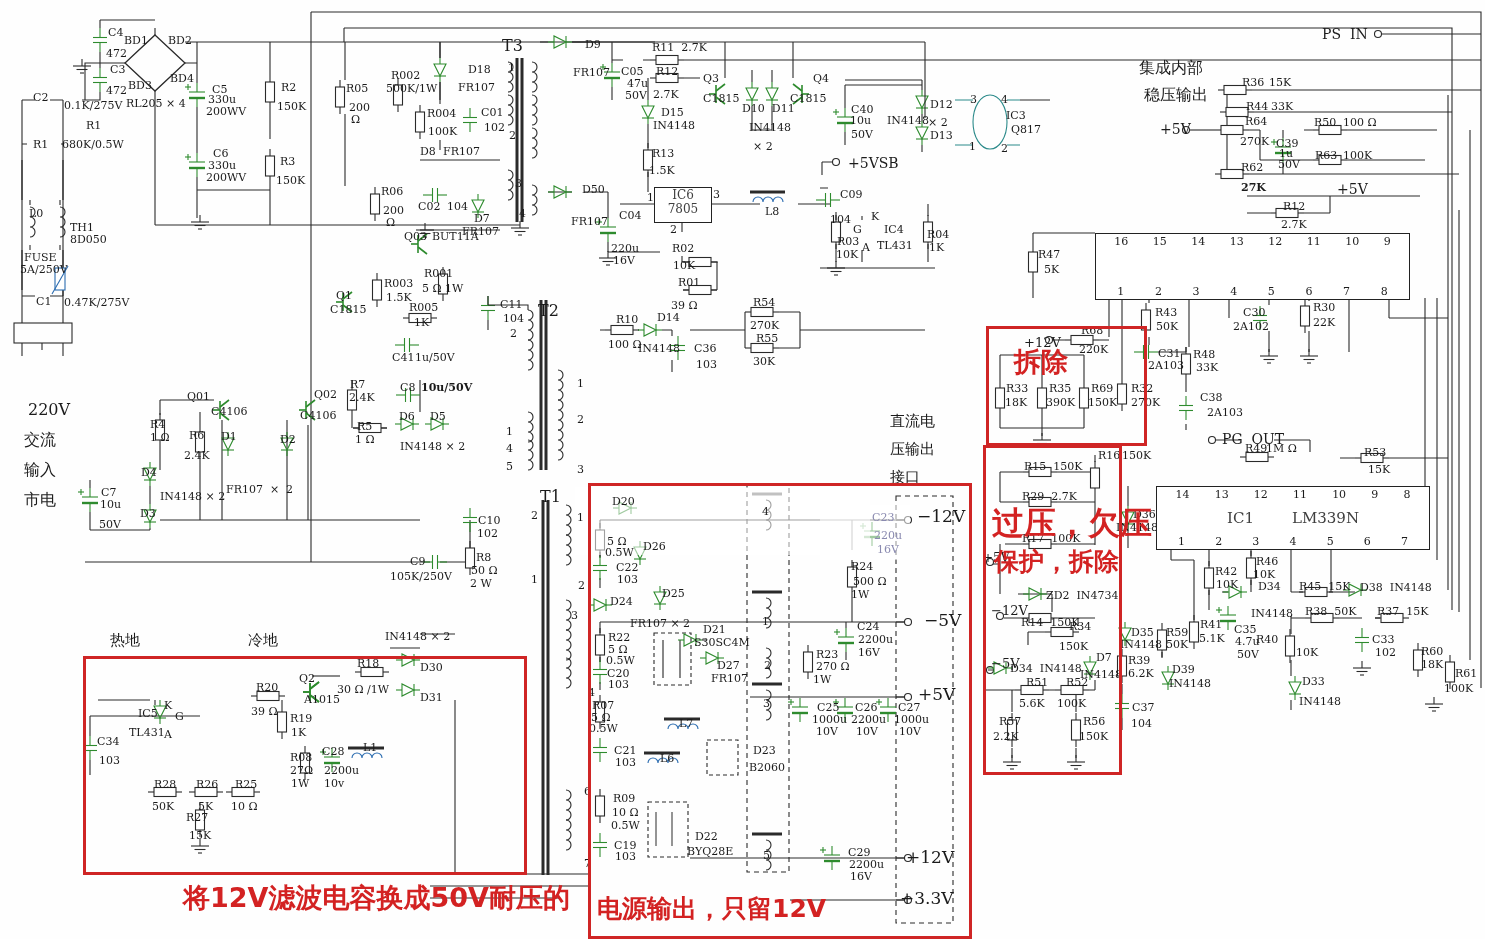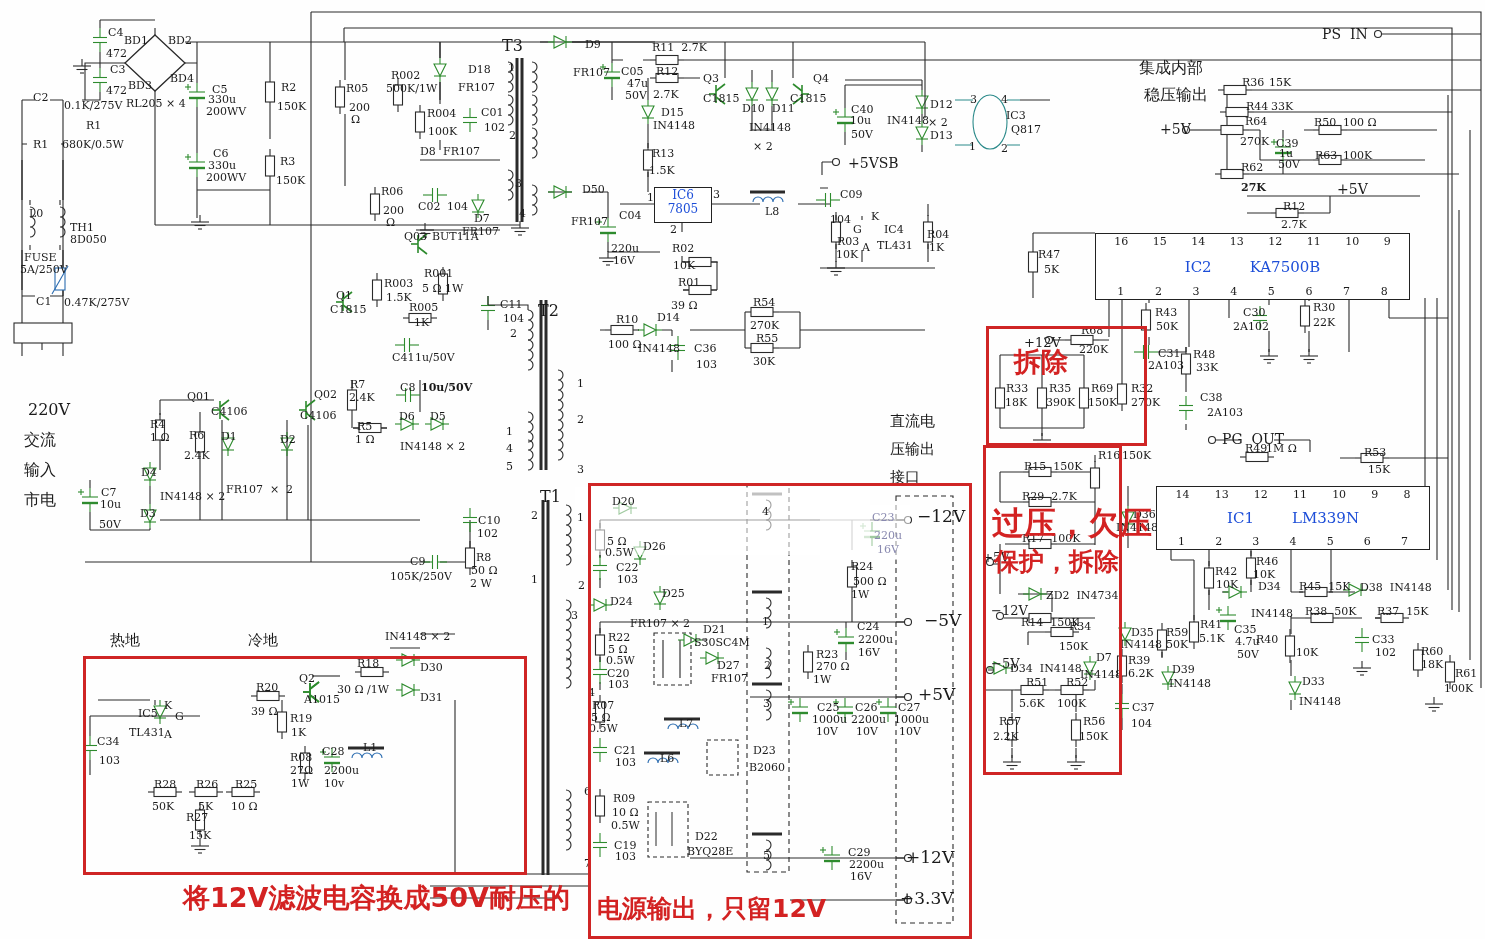--- a/index.html
+++ b/index.html
@@ -6,21 +6,21 @@
   #stage{position:relative;width:1485px;height:939px;background:#fefefe;overflow:hidden;
          font-family:"DejaVu Serif", serif;}
   #wires{position:absolute;left:0;top:0;}
   .lbl{position:absolute;font:11px "DejaVu Serif",serif;color:#1b1b1b;white-space:pre;line-height:1;}
   .abox{position:absolute;border:3px solid #cf2525;pointer-events:none;}
   .atext{position:absolute;color:#d32222;font-weight:bold;font-family:"DejaVu Sans",sans-serif;
          white-space:pre;line-height:1;}
   .ic{position:absolute;border:1.5px solid #222;background:#fff;display:flex;flex-direction:column;
       justify-content:space-between;}
   .ic-row{display:flex;justify-content:space-around;font:11px "DejaVu Serif",serif;color:#1b1b1b;padding:1px 6px;}
-  .ic-mid{display:flex;justify-content:center;gap:38px;font:15px "DejaVu Serif",serif;color:#1d4ed8;}
+  .ic-mid{display:flex;justify-content:center;gap:38px;font:15px "DejaVu Serif",serif;color:#404040;}
   .fade{position:absolute;background:rgba(255,255,255,.55);pointer-events:none;}
   #title{position:absolute;font-family:"DejaVu Serif",serif;color:#101010;letter-spacing:2px;}
 </style>
 </head>
 <body>
 
 <div id="stage">
 
   <svg id="wires" width="1485" height="939" viewBox="0 0 1485 939" stroke="#2a2a2a" stroke-width="1.1" fill="none">
     <defs>
@@ -843,24 +843,20 @@
         <div class="ic-row">
           <span>16</span>
           <span>15</span>
           <span>14</span>
           <span>13</span>
           <span>12</span>
           <span>11</span>
           <span>10</span>
           <span>9</span>
         </div>
-        <div class="ic-mid">
-          <span>IC2</span>
-          <span>KA7500B</span>
-        </div>
         <div class="ic-row">
           <span>1</span>
           <span>2</span>
           <span>3</span>
           <span>4</span>
           <span>5</span>
           <span>6</span>
           <span>7</span>
           <span>8</span>
         </div>

